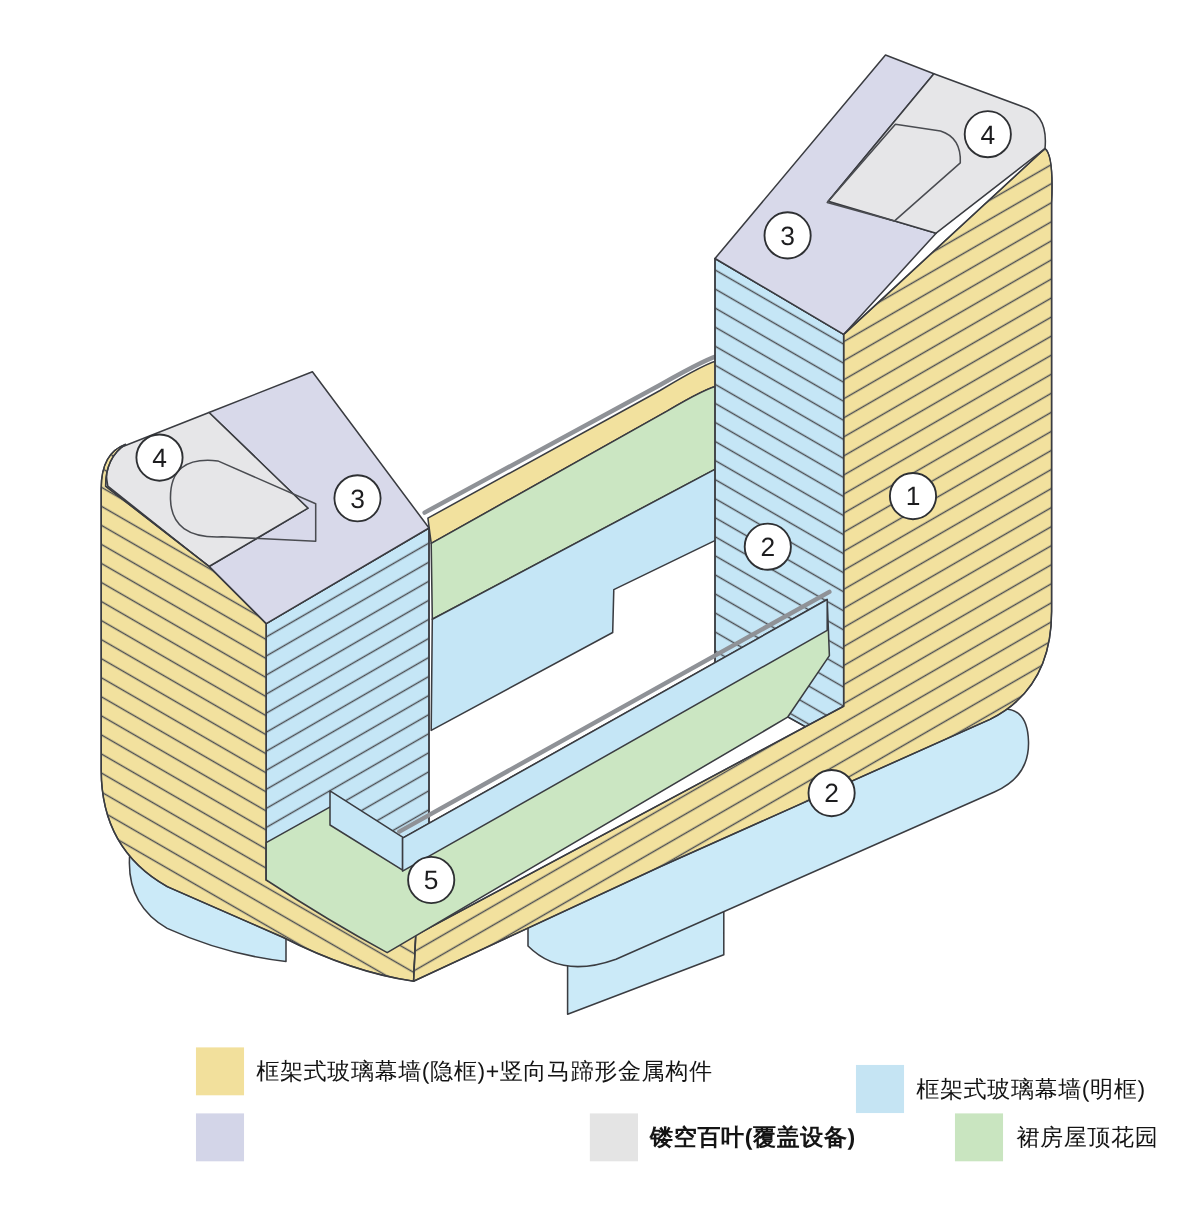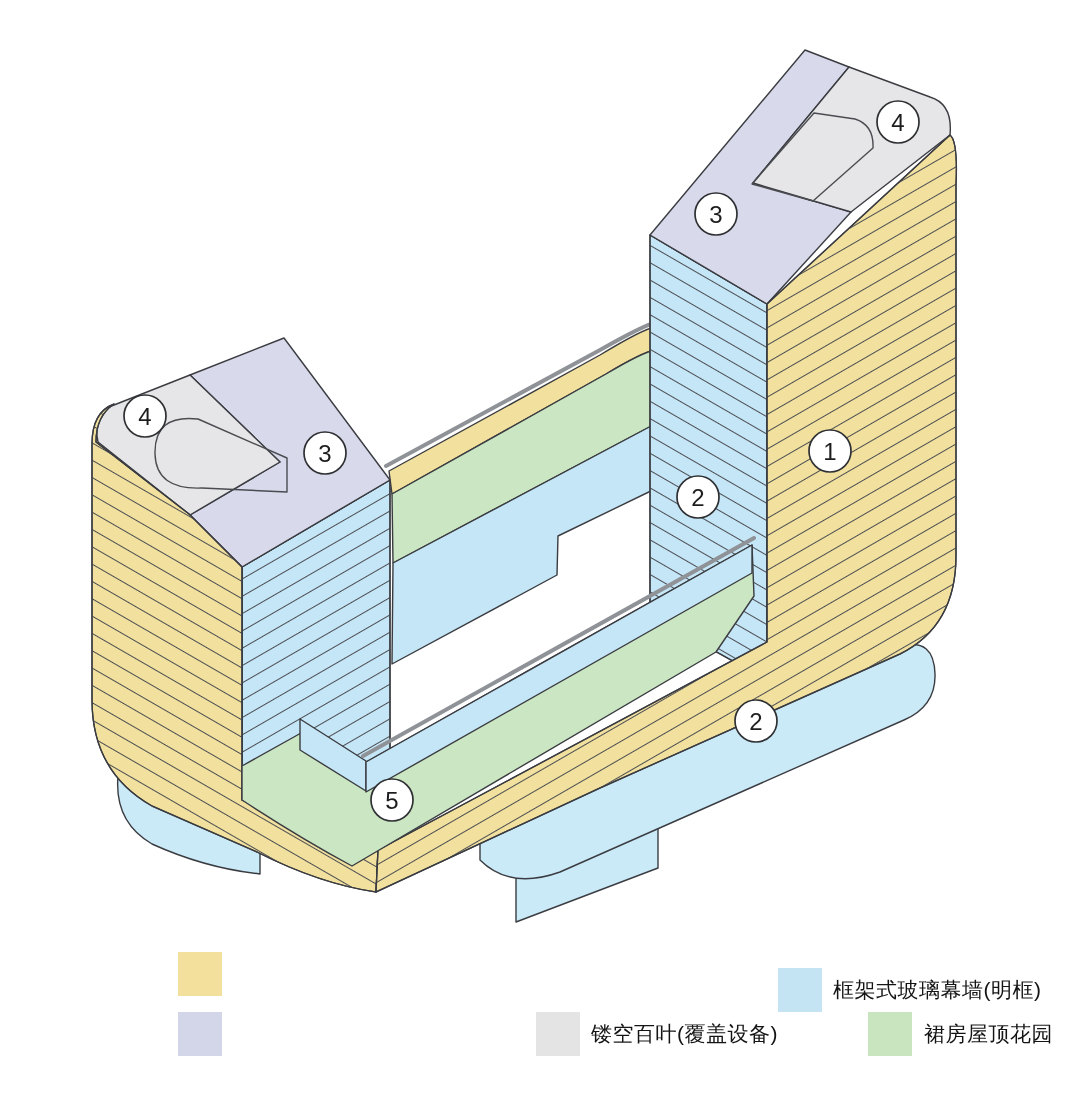--- a/index.html
+++ b/index.html
@@ -111,33 +111,34 @@
           <text y="8.5">2</text>
       </g>
     </g>
   </svg>
 
   <div>
     <div class="legend-item" style="left:178px;top:952px;">
       <svg class="sw" width="44" height="44">
         <rect width="44" height="44" fill="#F2E09C"></rect>
         </svg>
+      <span class="lab">框架式玻璃幕墙(隐框)+竖向马蹄形金属构件</span>
     </div>
     <div class="legend-item" style="left:778px;top:968px;">
       <svg class="sw" width="44" height="44">
         <rect width="44" height="44" fill="#C5E4F3"></rect>
         </svg>
       <span class="lab">框架式玻璃幕墙(明框)</span>
     </div>
     <div class="legend-item" style="left:178px;top:1012px;">
       <svg class="sw" width="44" height="44">
         <rect width="44" height="44" fill="#D3D5E8"></rect>
         </svg>
     </div>
-    <div class="legend-item" style="left:536px;top:1012px;">
+    <div class="legend-item" style="left:536px;top:1012px;font-weight:bold;">
       <svg class="sw" width="44" height="44">
         <rect width="44" height="44" fill="#E4E4E4"></rect>
         </svg>
       <span class="lab">镂空百叶(覆盖设备)</span>
     </div>
     <div class="legend-item" style="left:868px;top:1012px;gap:12px;">
       <svg class="sw" width="44" height="44">
         <rect width="44" height="44" fill="#C9E5C0"></rect>
         </svg>
       <span class="lab">裙房屋顶花园</span>

